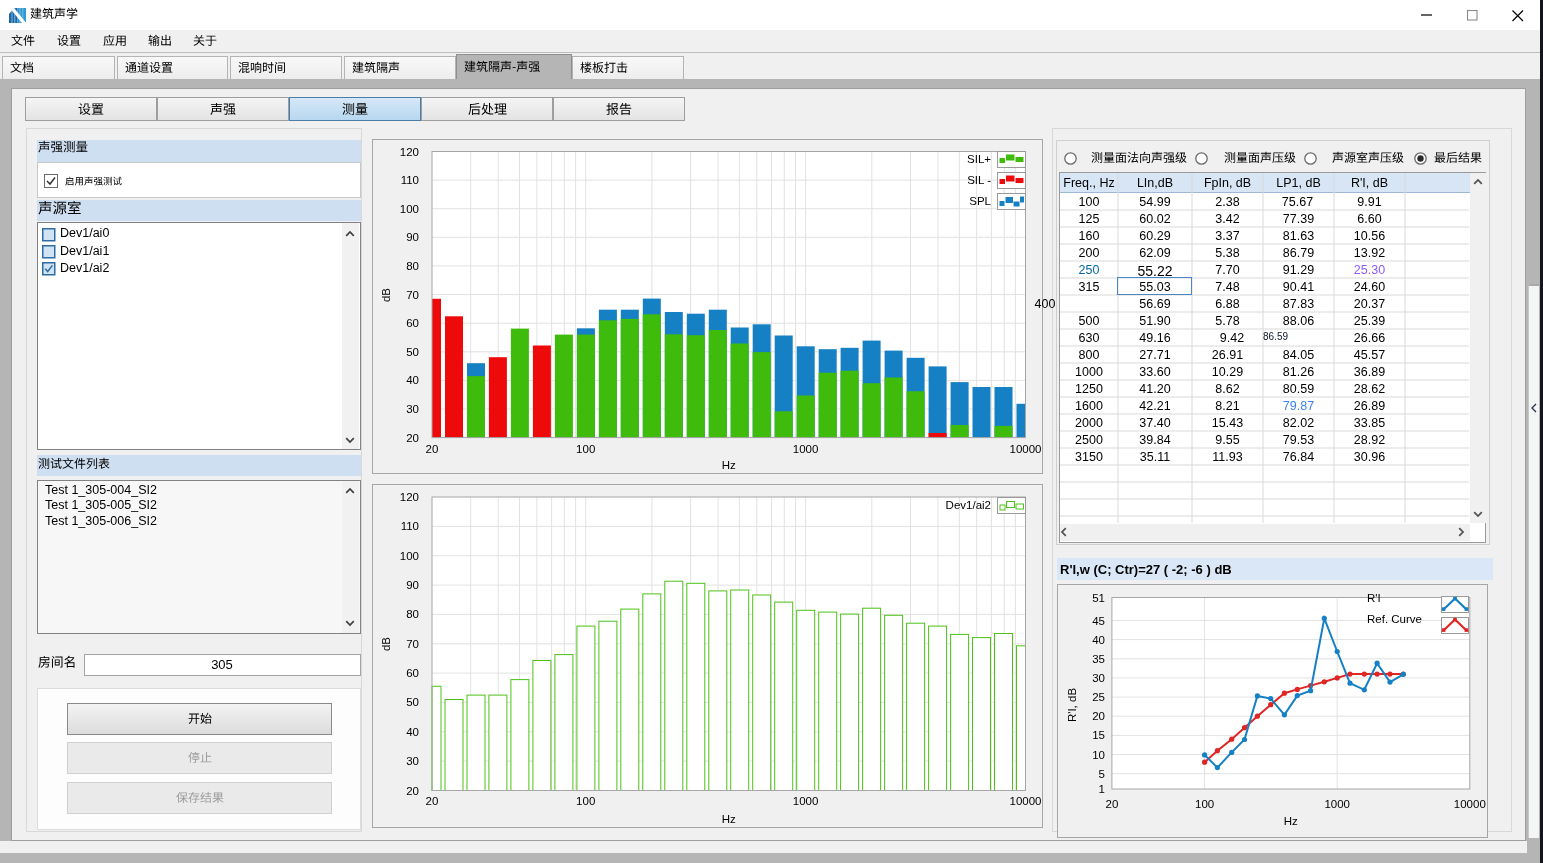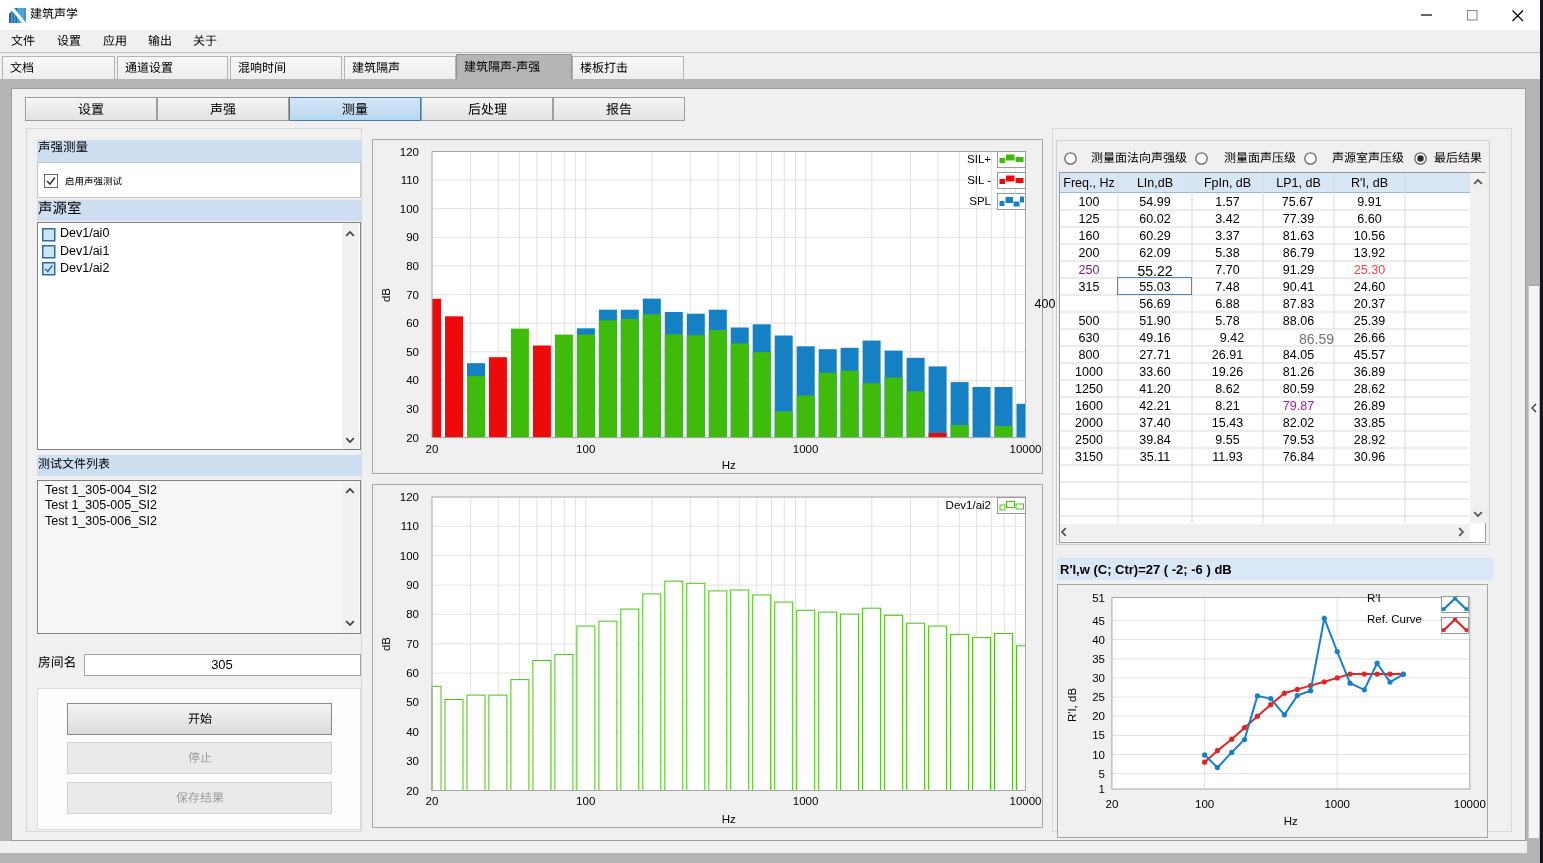--- a/index.html
+++ b/index.html
@@ -540,21 +540,21 @@
     <div style="position:absolute;left:1118px;top:176px;font-size:12.5px;color:#000;white-space:pre;width:74px;text-align:center">LIn,dB</div>
     <div style="position:absolute;left:1192px;top:176px;font-size:12.5px;color:#000;white-space:pre;width:71px;text-align:center">FpIn, dB</div>
     <div style="position:absolute;left:1263px;top:176px;font-size:12.5px;color:#000;white-space:pre;width:71px;text-align:center">LP1, dB</div>
     <div style="position:absolute;left:1334px;top:176px;font-size:12.5px;color:#000;white-space:pre;width:71px;text-align:center">R'I, dB</div>
     <div style="position:absolute;left:1405px;top:176px;font-size:12.5px;color:#000;white-space:pre;width:65px;text-align:center"></div>
     <svg class="k" style="left:1059px;top:172px" width="412" height="353">
       <path d="M59 1V351M133 1V351M204 1V351M275 1V351M346 1V351M1 38H410M1 55H410M1 72H410M1 89H410M1 106H410M1 123H410M1 140H410M1 157H410M1 174H410M1 191H410M1 208H410M1 225H410M1 242H410M1 259H410M1 276H410M1 293H410M1 310H410M1 327H410M1 344H410" stroke="#d9d9d9" fill="none"></path>
     </svg>
     <div style="position:absolute;left:1060px;top:194.5px;font-size:12.5px;color:#000;white-space:pre;width:58px;text-align:center">100</div>
     <div style="position:absolute;left:1118px;top:194.5px;font-size:12.5px;color:#000;white-space:pre;width:74px;text-align:center">54.99</div>
-    <div style="position:absolute;left:1192px;top:194.5px;font-size:12.5px;color:#000;white-space:pre;width:71px;text-align:center">1.57</div>
+    <div style="position:absolute;left:1192px;top:194.5px;font-size:12.5px;color:#000;white-space:pre;width:71px;text-align:center">2.38</div>
     <div style="position:absolute;left:1263px;top:194.5px;font-size:12.5px;color:#000;white-space:pre;width:69px;text-align:center">75.67</div>
     <div style="position:absolute;left:1334px;top:194.5px;font-size:12.5px;color:#000;white-space:pre;width:71px;text-align:center">9.91</div>
     <div style="position:absolute;left:1405px;top:194.5px;font-size:12.5px;color:#000;white-space:pre;width:65px;text-align:center"></div>
     <div style="position:absolute;left:1060px;top:211.5px;font-size:12.5px;color:#000;white-space:pre;width:58px;text-align:center">125</div>
     <div style="position:absolute;left:1118px;top:211.5px;font-size:12.5px;color:#000;white-space:pre;width:74px;text-align:center">60.02</div>
     <div style="position:absolute;left:1192px;top:211.5px;font-size:12.5px;color:#000;white-space:pre;width:71px;text-align:center">3.42</div>
     <div style="position:absolute;left:1263px;top:211.5px;font-size:12.5px;color:#000;white-space:pre;width:71px;text-align:center">77.39</div>
     <div style="position:absolute;left:1334px;top:211.5px;font-size:12.5px;color:#000;white-space:pre;width:71px;text-align:center">6.60</div>
     <div style="position:absolute;left:1405px;top:211.5px;font-size:12.5px;color:#000;white-space:pre;width:65px;text-align:center"></div>
     <div style="position:absolute;left:1060px;top:228.5px;font-size:12.5px;color:#000;white-space:pre;width:58px;text-align:center">160</div>
@@ -562,25 +562,25 @@
     <div style="position:absolute;left:1192px;top:228.5px;font-size:12.5px;color:#000;white-space:pre;width:71px;text-align:center">3.37</div>
     <div style="position:absolute;left:1263px;top:228.5px;font-size:12.5px;color:#000;white-space:pre;width:71px;text-align:center">81.63</div>
     <div style="position:absolute;left:1334px;top:228.5px;font-size:12.5px;color:#000;white-space:pre;width:71px;text-align:center">10.56</div>
     <div style="position:absolute;left:1405px;top:228.5px;font-size:12.5px;color:#000;white-space:pre;width:65px;text-align:center"></div>
     <div style="position:absolute;left:1060px;top:245.5px;font-size:12.5px;color:#000;white-space:pre;width:58px;text-align:center">200</div>
     <div style="position:absolute;left:1118px;top:245.5px;font-size:12.5px;color:#000;white-space:pre;width:74px;text-align:center">62.09</div>
     <div style="position:absolute;left:1192px;top:245.5px;font-size:12.5px;color:#000;white-space:pre;width:71px;text-align:center">5.38</div>
     <div style="position:absolute;left:1263px;top:245.5px;font-size:12.5px;color:#000;white-space:pre;width:71px;text-align:center">86.79</div>
     <div style="position:absolute;left:1334px;top:245.5px;font-size:12.5px;color:#000;white-space:pre;width:71px;text-align:center">13.92</div>
     <div style="position:absolute;left:1405px;top:245.5px;font-size:12.5px;color:#000;white-space:pre;width:65px;text-align:center"></div>
-    <div style="position:absolute;left:1060px;top:262.5px;font-size:12.5px;color:#701a75;white-space:pre;width:58px;text-align:center">250</div>
+    <div style="position:absolute;left:1060px;top:262.5px;font-size:12.5px;color:#0369a1;white-space:pre;width:58px;text-align:center">250</div>
     <div style="position:absolute;left:1118px;top:262.5px;font-size:14px;color:#000;white-space:pre;width:74px;text-align:center">55.22</div>
     <div style="position:absolute;left:1192px;top:262.5px;font-size:12.5px;color:#000;white-space:pre;width:71px;text-align:center">7.70</div>
     <div style="position:absolute;left:1263px;top:262.5px;font-size:12.5px;color:#000;white-space:pre;width:71px;text-align:center">91.29</div>
-    <div style="position:absolute;left:1334px;top:262.5px;font-size:12.5px;color:#ef4444;white-space:pre;width:71px;text-align:center">25.30</div>
+    <div style="position:absolute;left:1334px;top:262.5px;font-size:12.5px;color:#8b5cf6;white-space:pre;width:71px;text-align:center">25.30</div>
     <div style="position:absolute;left:1405px;top:262.5px;font-size:12.5px;color:#000;white-space:pre;width:65px;text-align:center"></div>
     <div style="position:absolute;left:1060px;top:279.5px;font-size:12.5px;color:#000;white-space:pre;width:58px;text-align:center">315</div>
     <div style="position:absolute;left:1118px;top:279.5px;font-size:12.5px;color:#000;white-space:pre;width:74px;text-align:center">55.03</div>
     <div style="position:absolute;left:1192px;top:279.5px;font-size:12.5px;color:#000;white-space:pre;width:71px;text-align:center">7.48</div>
     <div style="position:absolute;left:1263px;top:279.5px;font-size:12.5px;color:#000;white-space:pre;width:71px;text-align:center">90.41</div>
     <div style="position:absolute;left:1334px;top:279.5px;font-size:12.5px;color:#000;white-space:pre;width:71px;text-align:center">24.60</div>
     <div style="position:absolute;left:1405px;top:279.5px;font-size:12.5px;color:#000;white-space:pre;width:65px;text-align:center"></div>
     <div style="position:absolute;left:1016px;top:296.5px;font-size:12.5px;color:#000;white-space:pre;width:58px;text-align:center">400</div>
     <div style="position:absolute;left:1118px;top:296.5px;font-size:12.5px;color:#000;white-space:pre;width:74px;text-align:center">56.69</div>
     <div style="position:absolute;left:1192px;top:296.5px;font-size:12.5px;color:#000;white-space:pre;width:71px;text-align:center">6.88</div>
@@ -589,45 +589,45 @@
     <div style="position:absolute;left:1405px;top:296.5px;font-size:12.5px;color:#000;white-space:pre;width:65px;text-align:center"></div>
     <div style="position:absolute;left:1060px;top:313.5px;font-size:12.5px;color:#000;white-space:pre;width:58px;text-align:center">500</div>
     <div style="position:absolute;left:1118px;top:313.5px;font-size:12.5px;color:#000;white-space:pre;width:74px;text-align:center">51.90</div>
     <div style="position:absolute;left:1192px;top:313.5px;font-size:12.5px;color:#000;white-space:pre;width:71px;text-align:center">5.78</div>
     <div style="position:absolute;left:1263px;top:313.5px;font-size:12.5px;color:#000;white-space:pre;width:71px;text-align:center">88.06</div>
     <div style="position:absolute;left:1334px;top:313.5px;font-size:12.5px;color:#000;white-space:pre;width:71px;text-align:center">25.39</div>
     <div style="position:absolute;left:1405px;top:313.5px;font-size:12.5px;color:#000;white-space:pre;width:65px;text-align:center"></div>
     <div style="position:absolute;left:1060px;top:330.5px;font-size:12.5px;color:#000;white-space:pre;width:58px;text-align:center">630</div>
     <div style="position:absolute;left:1118px;top:330.5px;font-size:12.5px;color:#000;white-space:pre;width:74px;text-align:center">49.16</div>
     <div style="position:absolute;left:1192px;top:330.5px;font-size:12.5px;color:#000;white-space:pre;width:80px;text-align:center">9.42</div>
-    <div style="position:absolute;left:1263px;top:330.5px;font-size:14px;color:#737373;white-space:pre;width:71px;text-align:right">86.59</div>
+    <div style="position:absolute;left:1263px;top:330.5px;font-size:10px;color:#0f172a;white-space:pre;width:71px;text-align:left">86.59</div>
     <div style="position:absolute;left:1334px;top:330.5px;font-size:12.5px;color:#000;white-space:pre;width:71px;text-align:center">26.66</div>
     <div style="position:absolute;left:1405px;top:330.5px;font-size:12.5px;color:#000;white-space:pre;width:65px;text-align:center"></div>
     <div style="position:absolute;left:1060px;top:347.5px;font-size:12.5px;color:#000;white-space:pre;width:58px;text-align:center">800</div>
     <div style="position:absolute;left:1118px;top:347.5px;font-size:12.5px;color:#000;white-space:pre;width:74px;text-align:center">27.71</div>
     <div style="position:absolute;left:1192px;top:347.5px;font-size:12.5px;color:#000;white-space:pre;width:71px;text-align:center">26.91</div>
     <div style="position:absolute;left:1263px;top:347.5px;font-size:12.5px;color:#000;white-space:pre;width:71px;text-align:center">84.05</div>
     <div style="position:absolute;left:1334px;top:347.5px;font-size:12.5px;color:#000;white-space:pre;width:71px;text-align:center">45.57</div>
     <div style="position:absolute;left:1405px;top:347.5px;font-size:12.5px;color:#000;white-space:pre;width:65px;text-align:center"></div>
     <div style="position:absolute;left:1060px;top:364.5px;font-size:12.5px;color:#000;white-space:pre;width:58px;text-align:center">1000</div>
     <div style="position:absolute;left:1118px;top:364.5px;font-size:12.5px;color:#000;white-space:pre;width:74px;text-align:center">33.60</div>
-    <div style="position:absolute;left:1192px;top:364.5px;font-size:12.5px;color:#000;white-space:pre;width:71px;text-align:center">19.26</div>
+    <div style="position:absolute;left:1192px;top:364.5px;font-size:12.5px;color:#000;white-space:pre;width:71px;text-align:center">10.29</div>
     <div style="position:absolute;left:1263px;top:364.5px;font-size:12.5px;color:#000;white-space:pre;width:71px;text-align:center">81.26</div>
     <div style="position:absolute;left:1334px;top:364.5px;font-size:12.5px;color:#000;white-space:pre;width:71px;text-align:center">36.89</div>
     <div style="position:absolute;left:1405px;top:364.5px;font-size:12.5px;color:#000;white-space:pre;width:65px;text-align:center"></div>
     <div style="position:absolute;left:1060px;top:381.5px;font-size:12.5px;color:#000;white-space:pre;width:58px;text-align:center">1250</div>
     <div style="position:absolute;left:1118px;top:381.5px;font-size:12.5px;color:#000;white-space:pre;width:74px;text-align:center">41.20</div>
     <div style="position:absolute;left:1192px;top:381.5px;font-size:12.5px;color:#000;white-space:pre;width:71px;text-align:center">8.62</div>
     <div style="position:absolute;left:1263px;top:381.5px;font-size:12.5px;color:#000;white-space:pre;width:71px;text-align:center">80.59</div>
     <div style="position:absolute;left:1334px;top:381.5px;font-size:12.5px;color:#000;white-space:pre;width:71px;text-align:center">28.62</div>
     <div style="position:absolute;left:1405px;top:381.5px;font-size:12.5px;color:#000;white-space:pre;width:65px;text-align:center"></div>
     <div style="position:absolute;left:1060px;top:398.5px;font-size:12.5px;color:#000;white-space:pre;width:58px;text-align:center">1600</div>
     <div style="position:absolute;left:1118px;top:398.5px;font-size:12.5px;color:#000;white-space:pre;width:74px;text-align:center">42.21</div>
     <div style="position:absolute;left:1192px;top:398.5px;font-size:12.5px;color:#000;white-space:pre;width:71px;text-align:center">8.21</div>
-    <div style="position:absolute;left:1263px;top:398.5px;font-size:12.5px;color:#a21caf;white-space:pre;width:71px;text-align:center">79.87</div>
+    <div style="position:absolute;left:1263px;top:398.5px;font-size:12.5px;color:#3b82f6;white-space:pre;width:71px;text-align:center">79.87</div>
     <div style="position:absolute;left:1334px;top:398.5px;font-size:12.5px;color:#000;white-space:pre;width:71px;text-align:center">26.89</div>
     <div style="position:absolute;left:1405px;top:398.5px;font-size:12.5px;color:#000;white-space:pre;width:65px;text-align:center"></div>
     <div style="position:absolute;left:1060px;top:415.5px;font-size:12.5px;color:#000;white-space:pre;width:58px;text-align:center">2000</div>
     <div style="position:absolute;left:1118px;top:415.5px;font-size:12.5px;color:#000;white-space:pre;width:74px;text-align:center">37.40</div>
     <div style="position:absolute;left:1192px;top:415.5px;font-size:12.5px;color:#000;white-space:pre;width:71px;text-align:center">15.43</div>
     <div style="position:absolute;left:1263px;top:415.5px;font-size:12.5px;color:#000;white-space:pre;width:71px;text-align:center">82.02</div>
     <div style="position:absolute;left:1334px;top:415.5px;font-size:12.5px;color:#000;white-space:pre;width:71px;text-align:center">33.85</div>
     <div style="position:absolute;left:1405px;top:415.5px;font-size:12.5px;color:#000;white-space:pre;width:65px;text-align:center"></div>
     <div style="position:absolute;left:1060px;top:432.5px;font-size:12.5px;color:#000;white-space:pre;width:58px;text-align:center">2500</div>
     <div style="position:absolute;left:1118px;top:432.5px;font-size:12.5px;color:#000;white-space:pre;width:74px;text-align:center">39.84</div>

